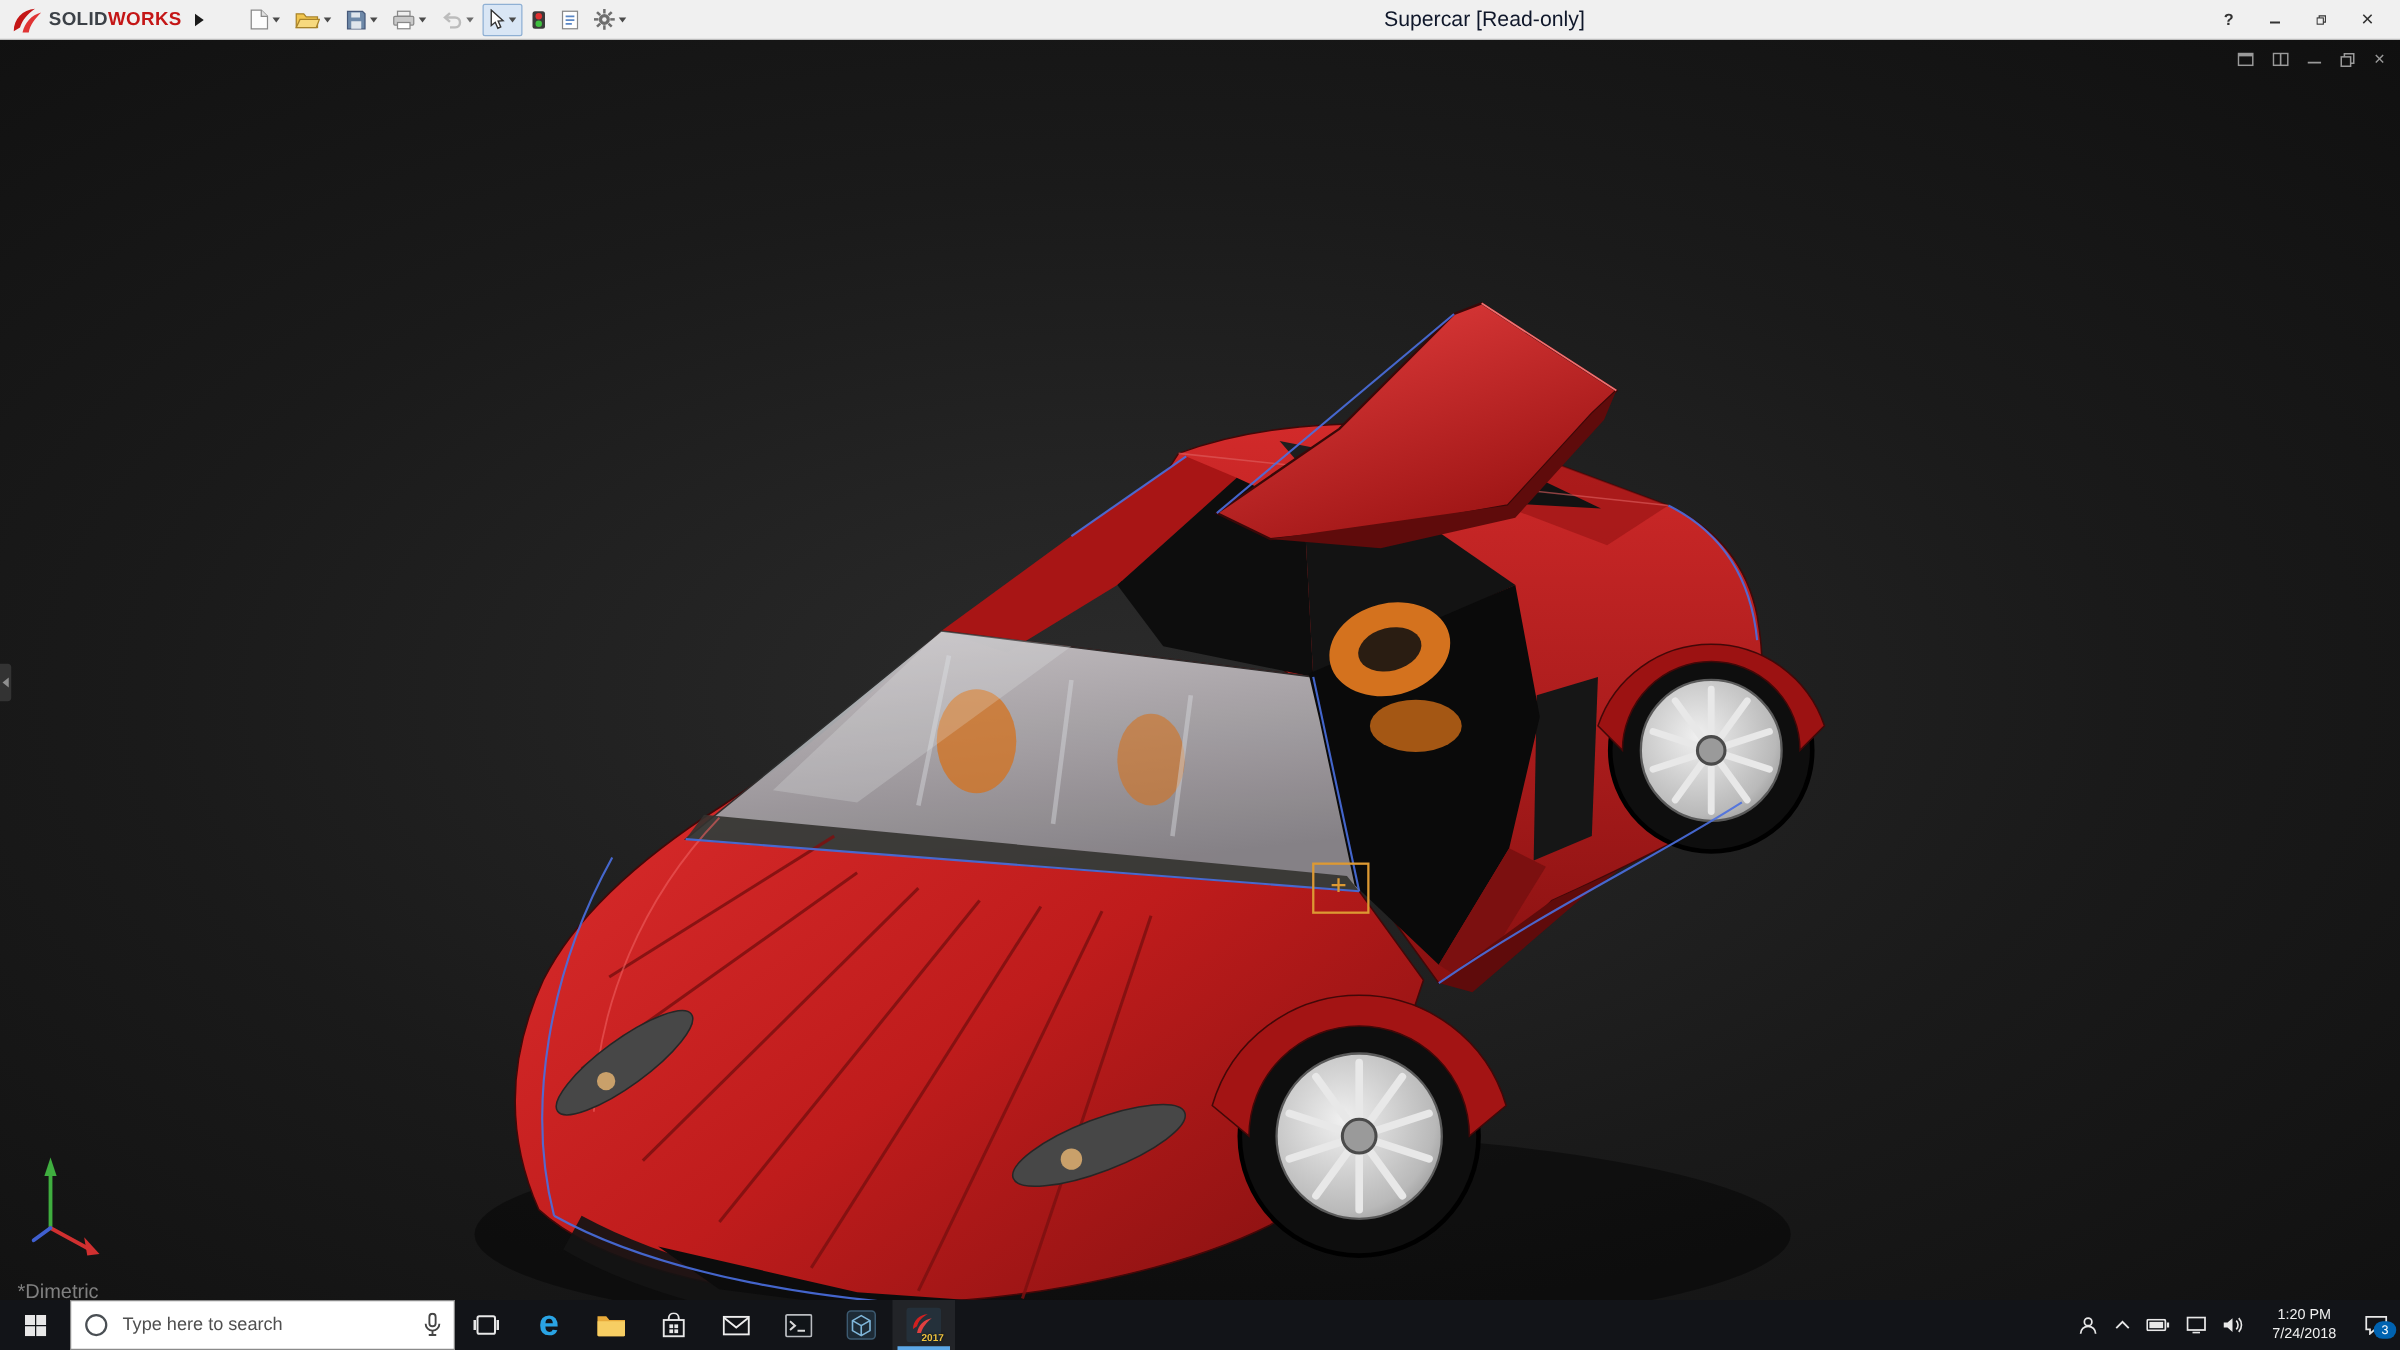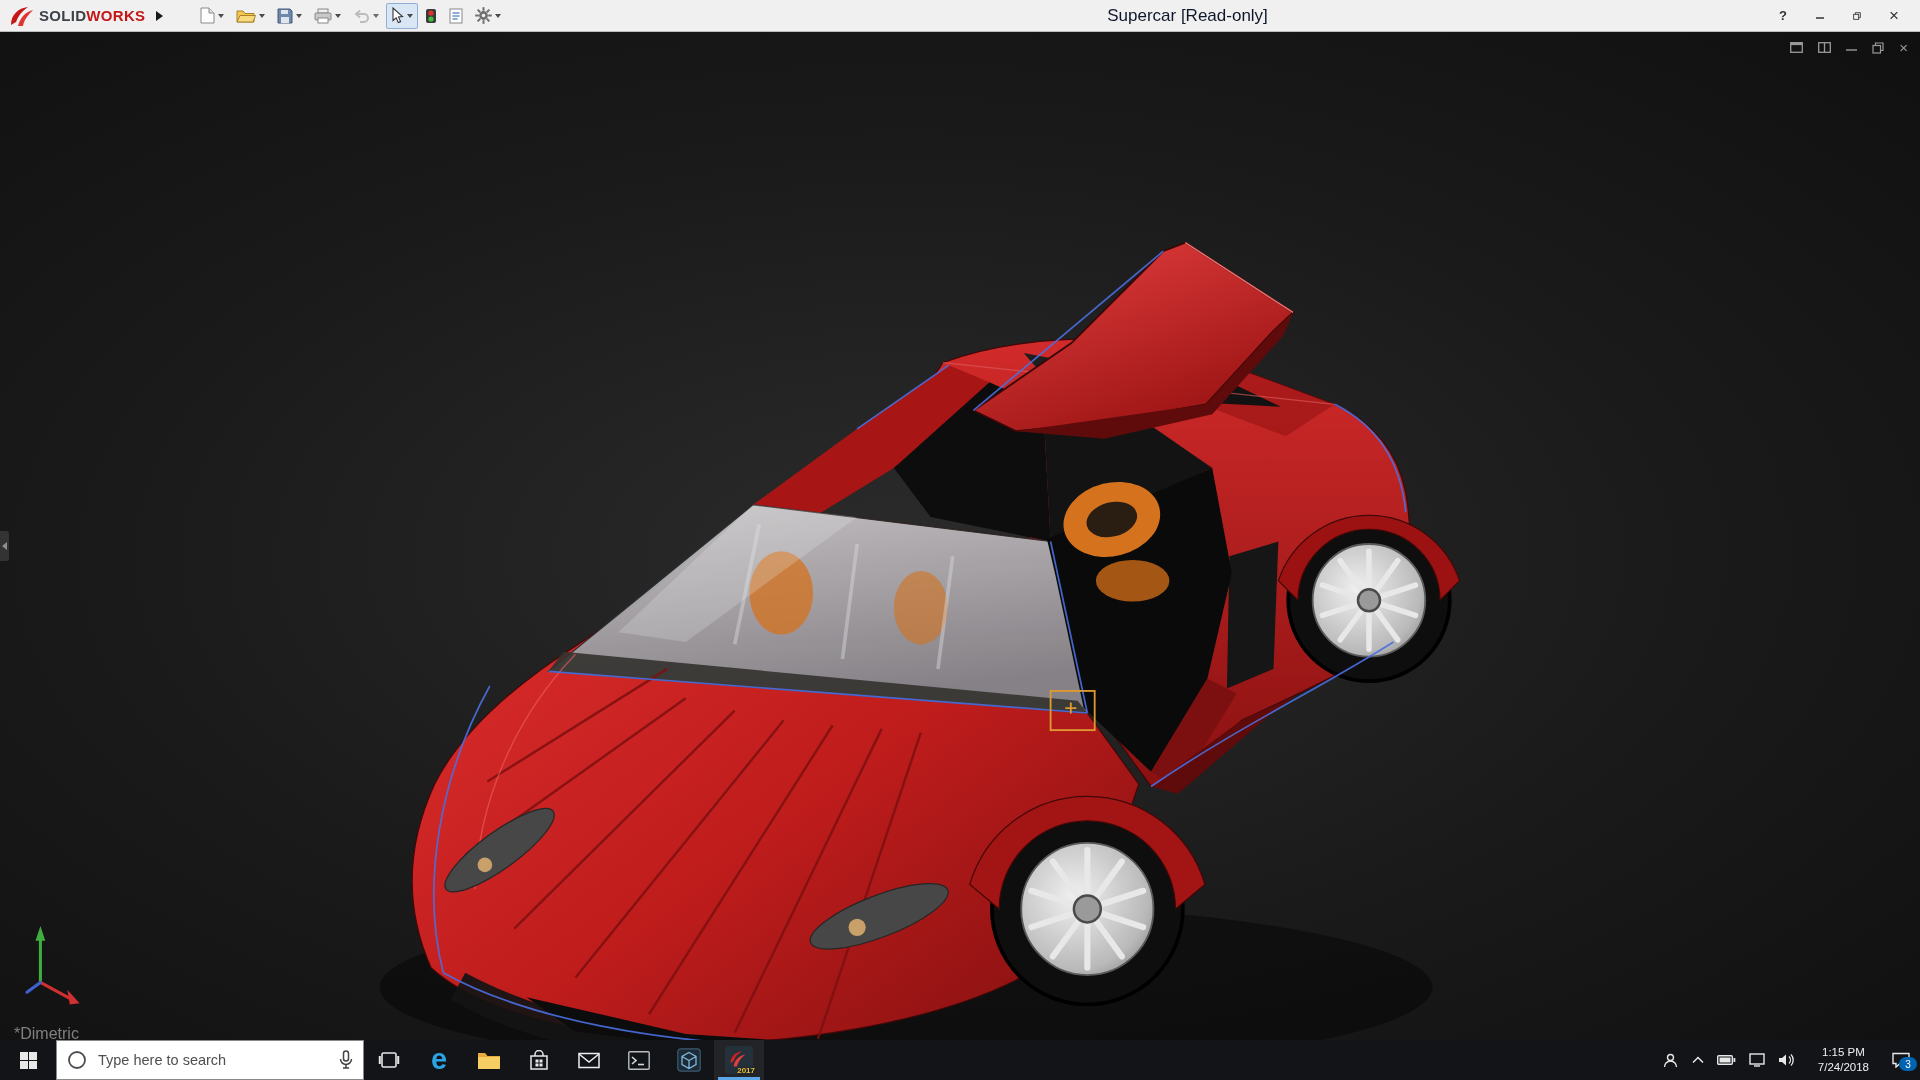--- a/index.html
+++ b/index.html
@@ -492,21 +492,21 @@
           <line x1="5" y1="13" x2="11" y2="13" stroke="#e8e8e8" stroke-width="1.4"></line>
         </svg>
       </button>
       <button class="tray-btn">
         <svg width="17" height="14" viewBox="0 0 17 14">
           <path d="M1,5 h3 l4,-3.5 v11 L4,9 H1 Z" fill="#e8e8e8"></path>
           <path d="M11,3.5 a5,5 0 0 1 0,7 M13,1.5 a8,8 0 0 1 0,11" fill="none" stroke="#e8e8e8" stroke-width="1.3"></path>
         </svg>
       </button>
       <button class="clock">
-        <div>1:15 PM</div>
+        <div>1:20 PM</div>
         <div>7/24/2018</div>
       </button>
       <button class="tray-btn">
         <svg width="18" height="16" viewBox="0 0 18 16">
           <path d="M1,1.5 h16 v10 h-9 l-4,3.5 v-3.5 H1 Z" fill="none" stroke="#e8e8e8" stroke-width="1.4"></path>
         </svg>
         <span class="badge">3</span>
       </button>
     </div>
   </footer>

